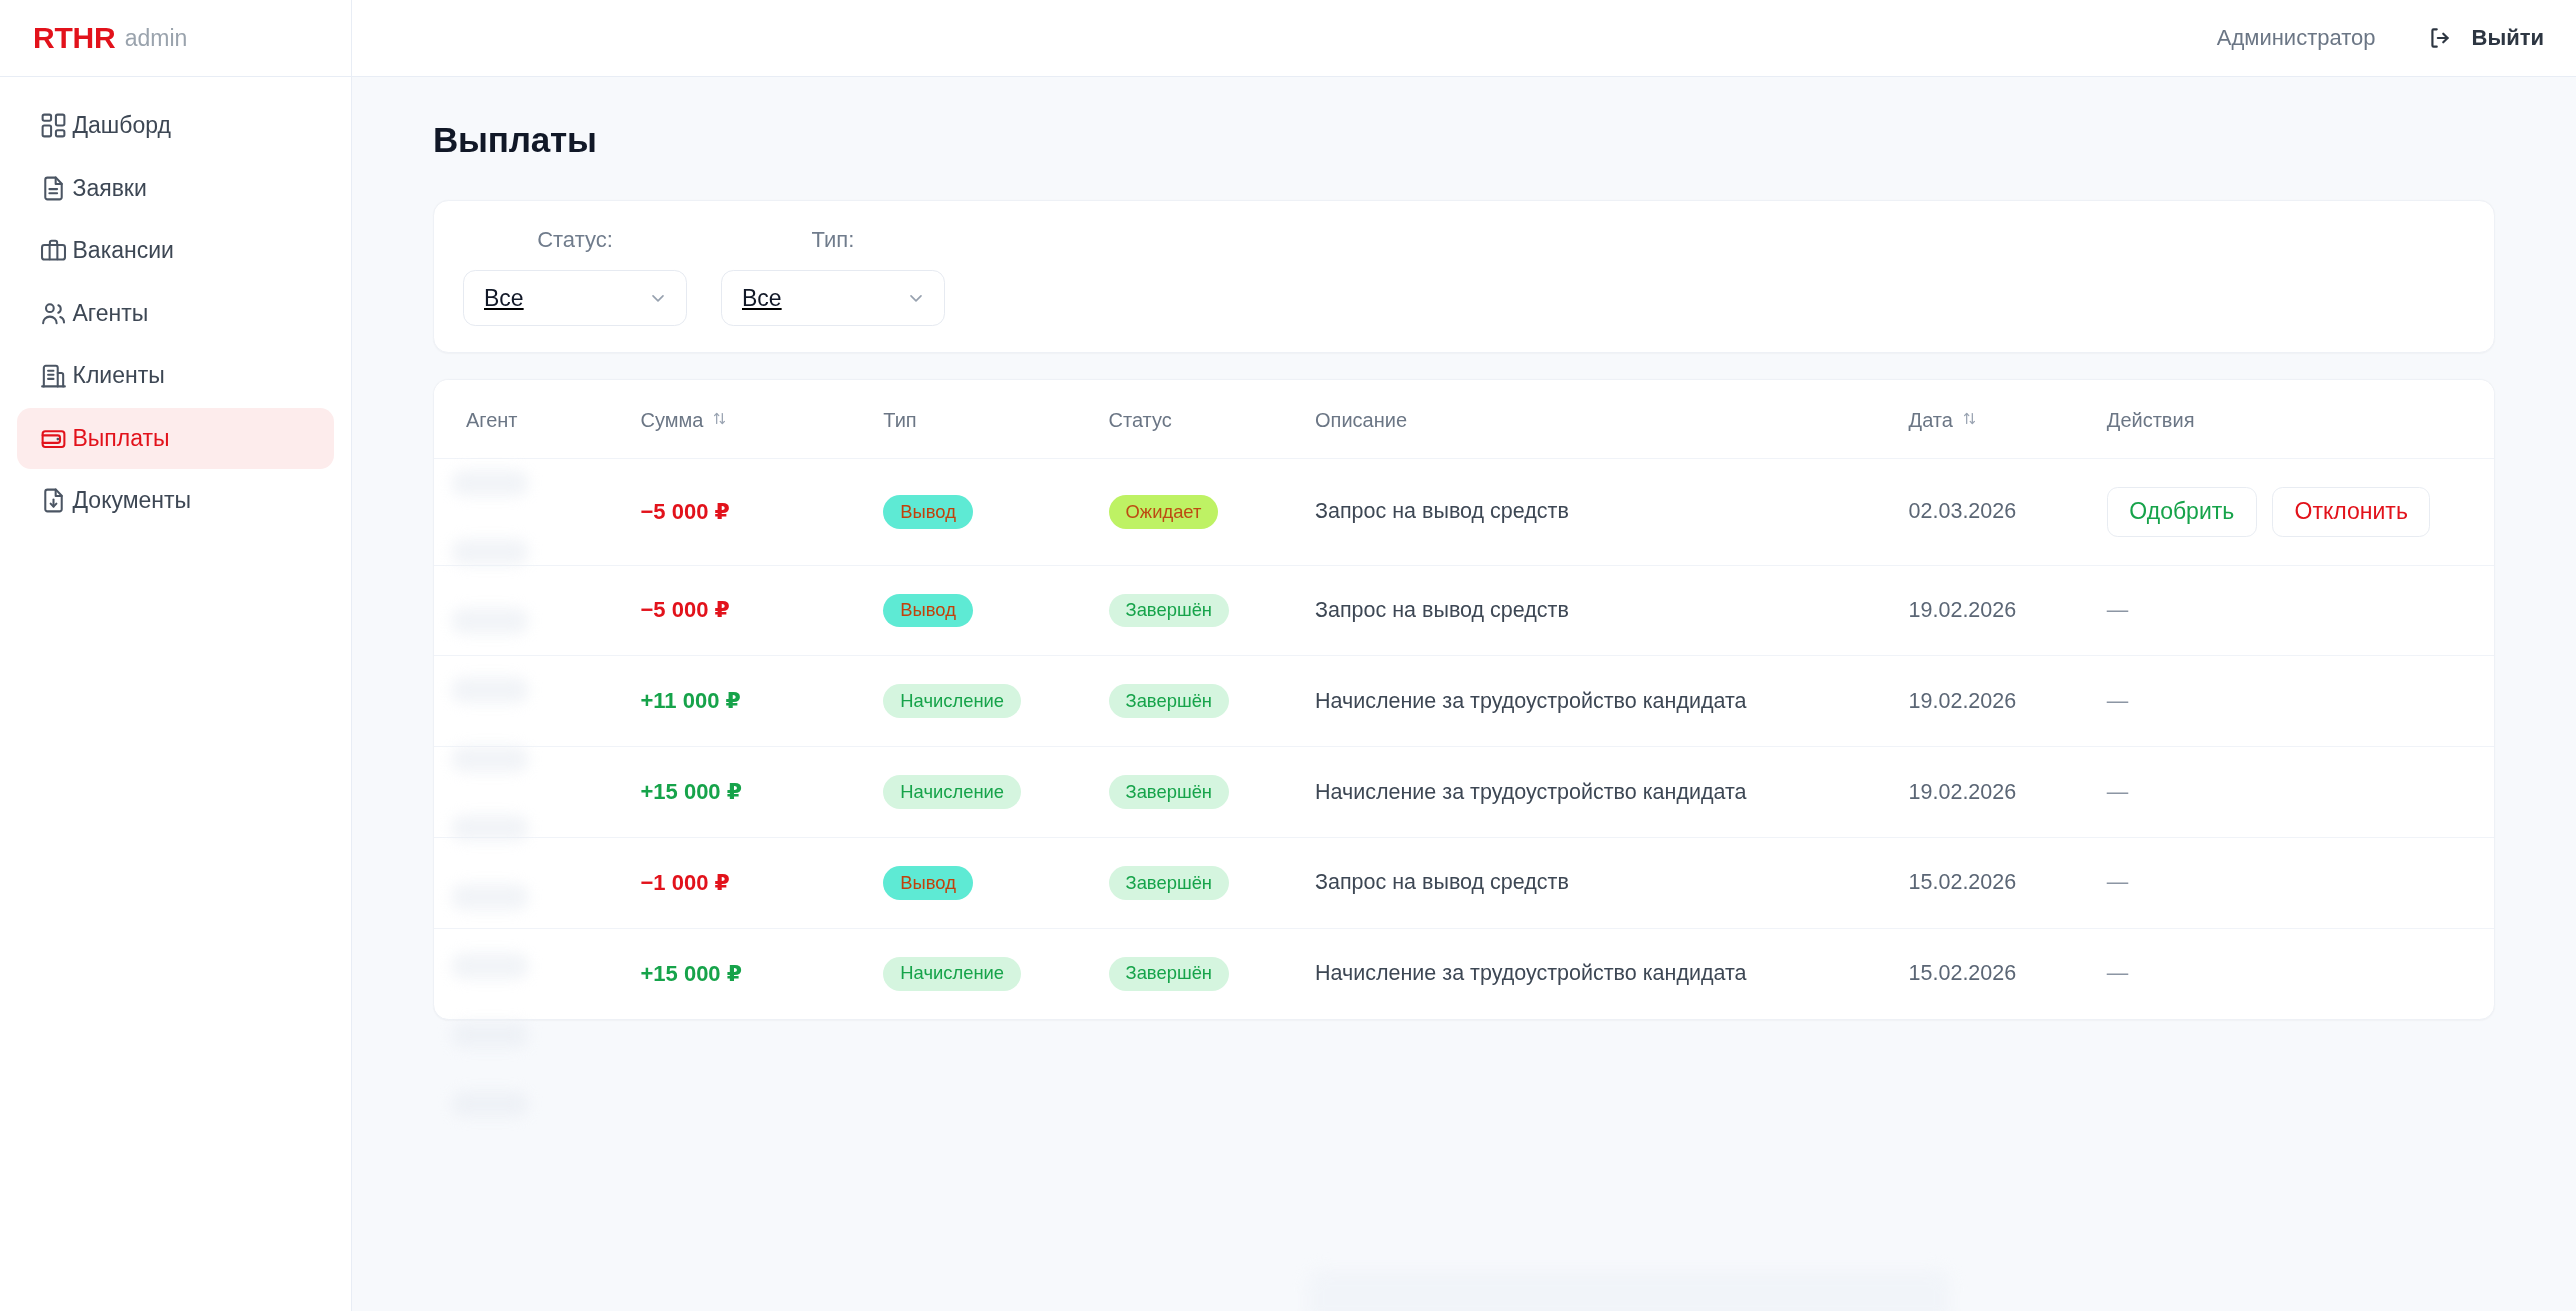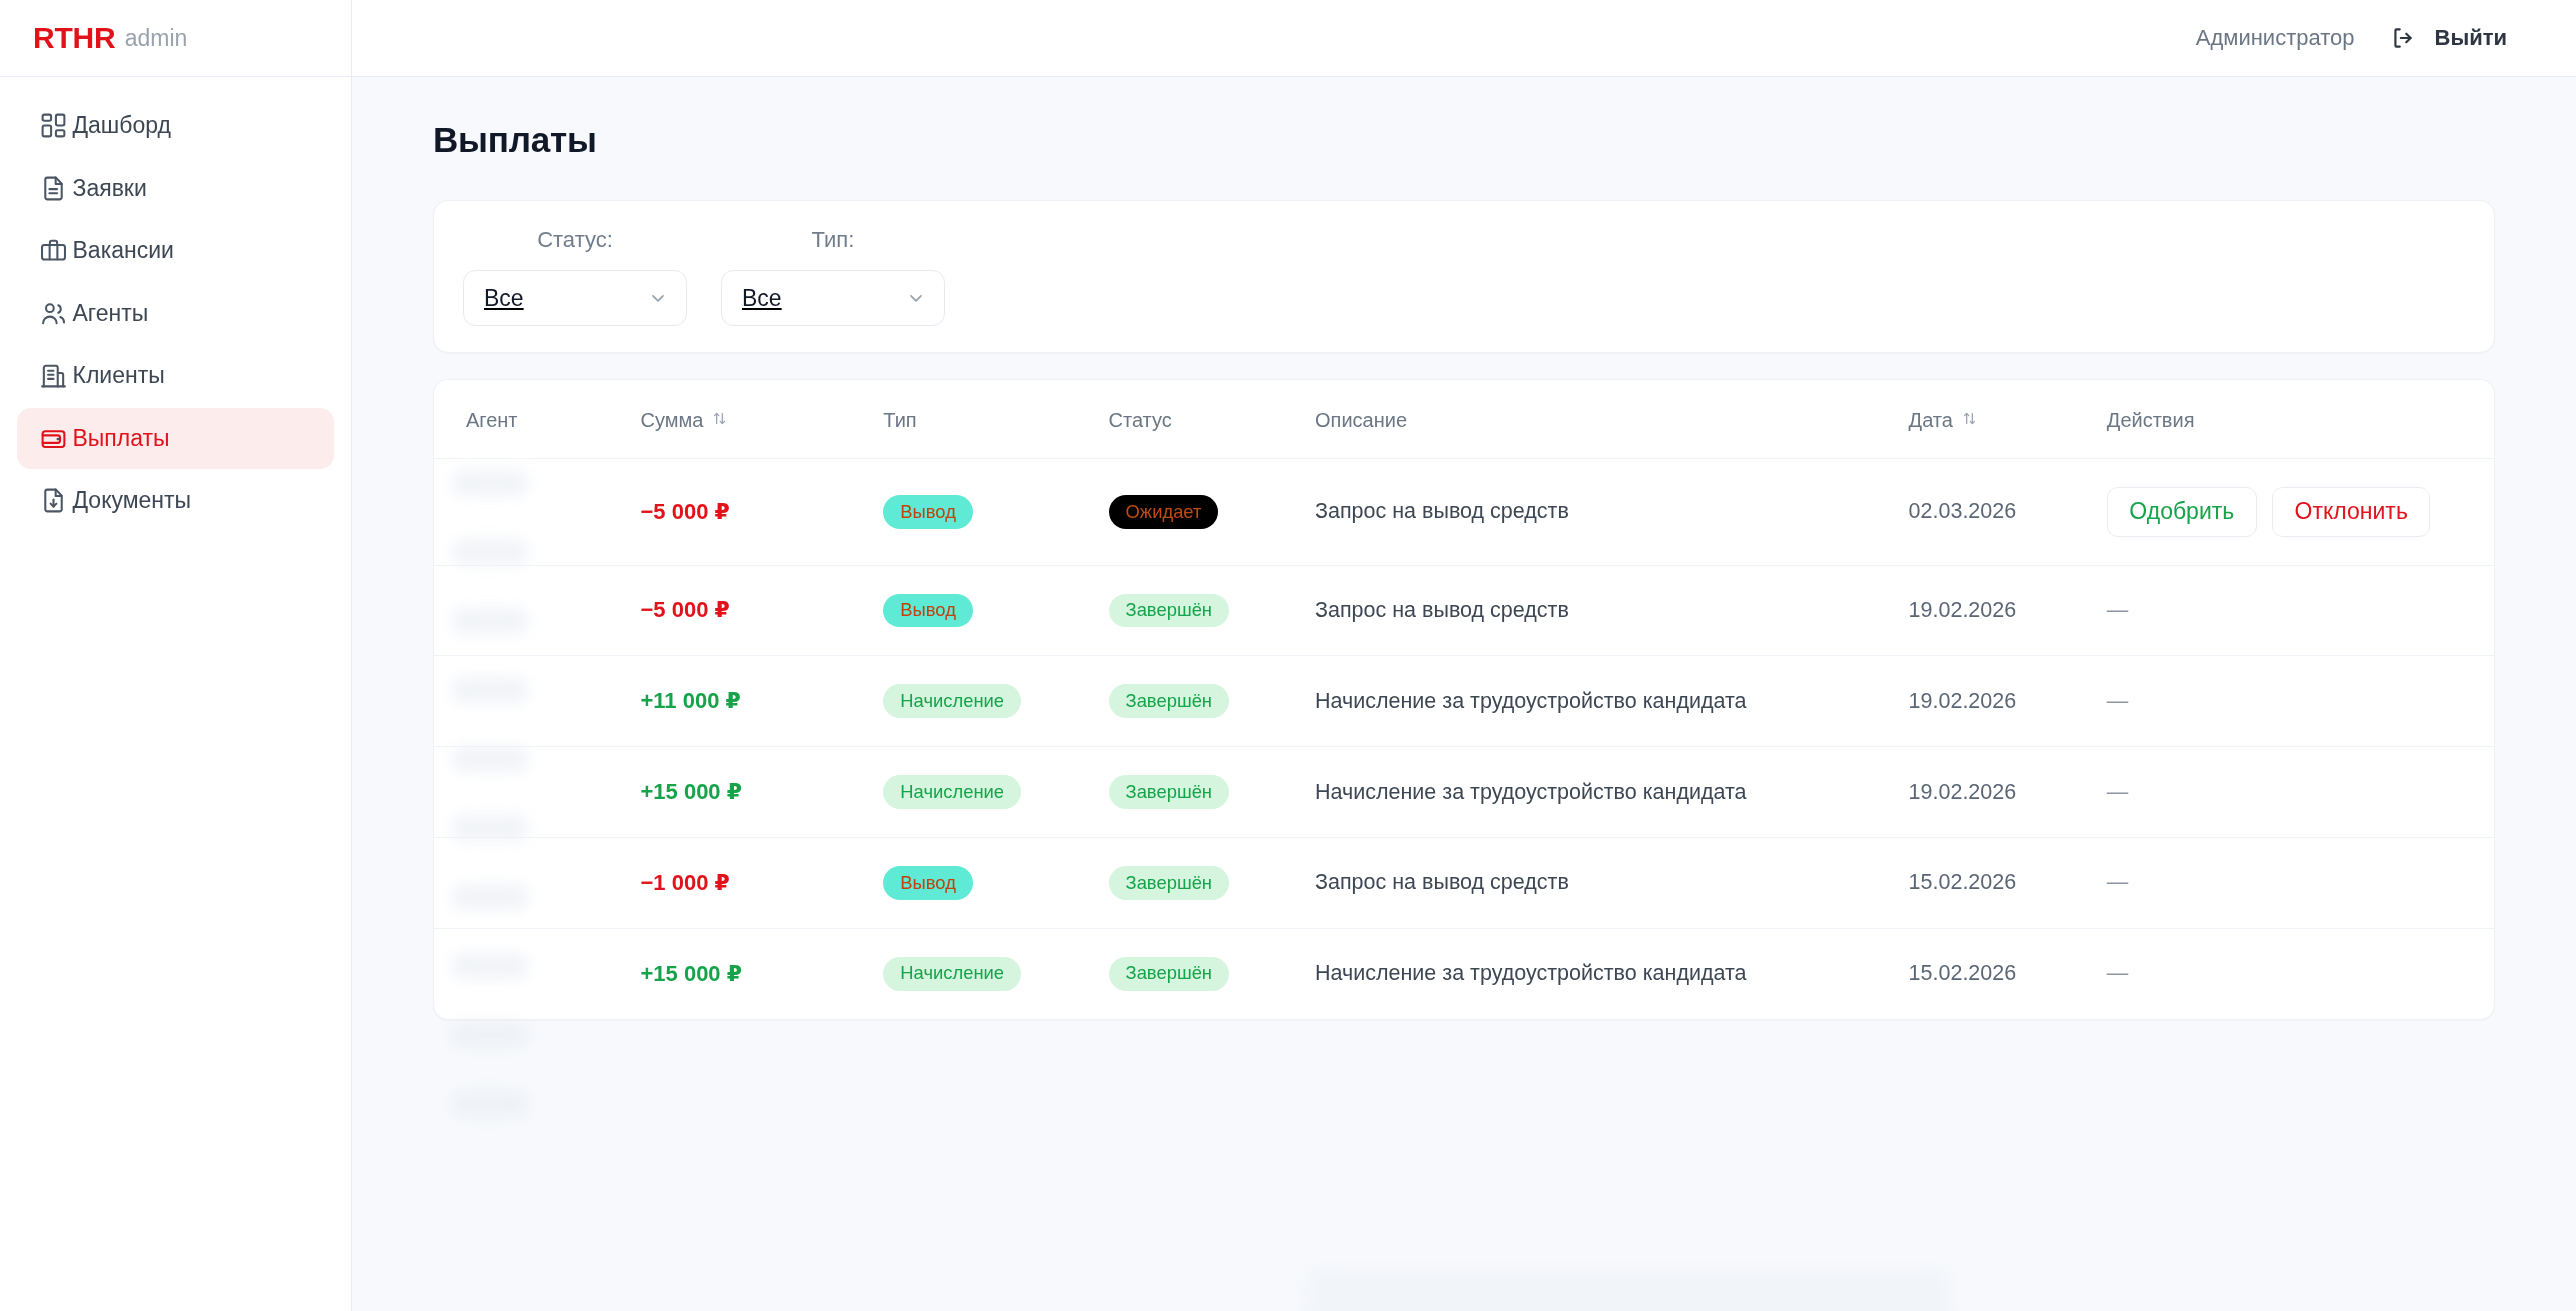--- a/index.html
+++ b/index.html
@@ -89,22 +89,22 @@
     position: relative;
   }
   .topbar {
     height: 77px;
     min-height: 77px;
     background: #ffffff;
     border-bottom: 1.5px solid #e8edf5;
     display: flex;
     align-items: center;
     justify-content: flex-end;
-    padding-right: 69px;
-    gap: 0;
+    padding-right: 32px;
+    gap: 16px;
   }
   .topbar-user {
     font-size: 22px;
     color: #6b7685;
     margin-right: 34px;
   }
   .logout {
     display: flex;
     align-items: center;
     gap: 17px;
@@ -222,21 +222,21 @@
   .badge {
     display: inline-block;
     border-radius: 766px;
     font-size: 18.4px;
     padding: 7.7px 17px;
     line-height: 1;
     white-space: nowrap;
   }
   .badge.type-withdraw  { background: #5eead4; color: #c2410c; }
   .badge.type-accrual   { background: #d5f5df; color: #16a34a; }
-  .badge.st-pending     { background: #000000; color: #bd4b12; }
+  .badge.st-pending     { background: #bef264; color: #bd4b12; }
   .badge.st-done        { background: #d5f5df; color: #16a34a; }
 
   .desc { font-size: 21.5px; color: #3d4754; }
   .date { font-size: 21.5px; color: #5b6675; white-space: nowrap; }
 
   .actions { display: flex; gap: 15.3px; align-items: center; }
   .btn {
     border: 1.5px solid #e8ecf2;
     background: #ffffff;
     border-radius: 10.7px;

